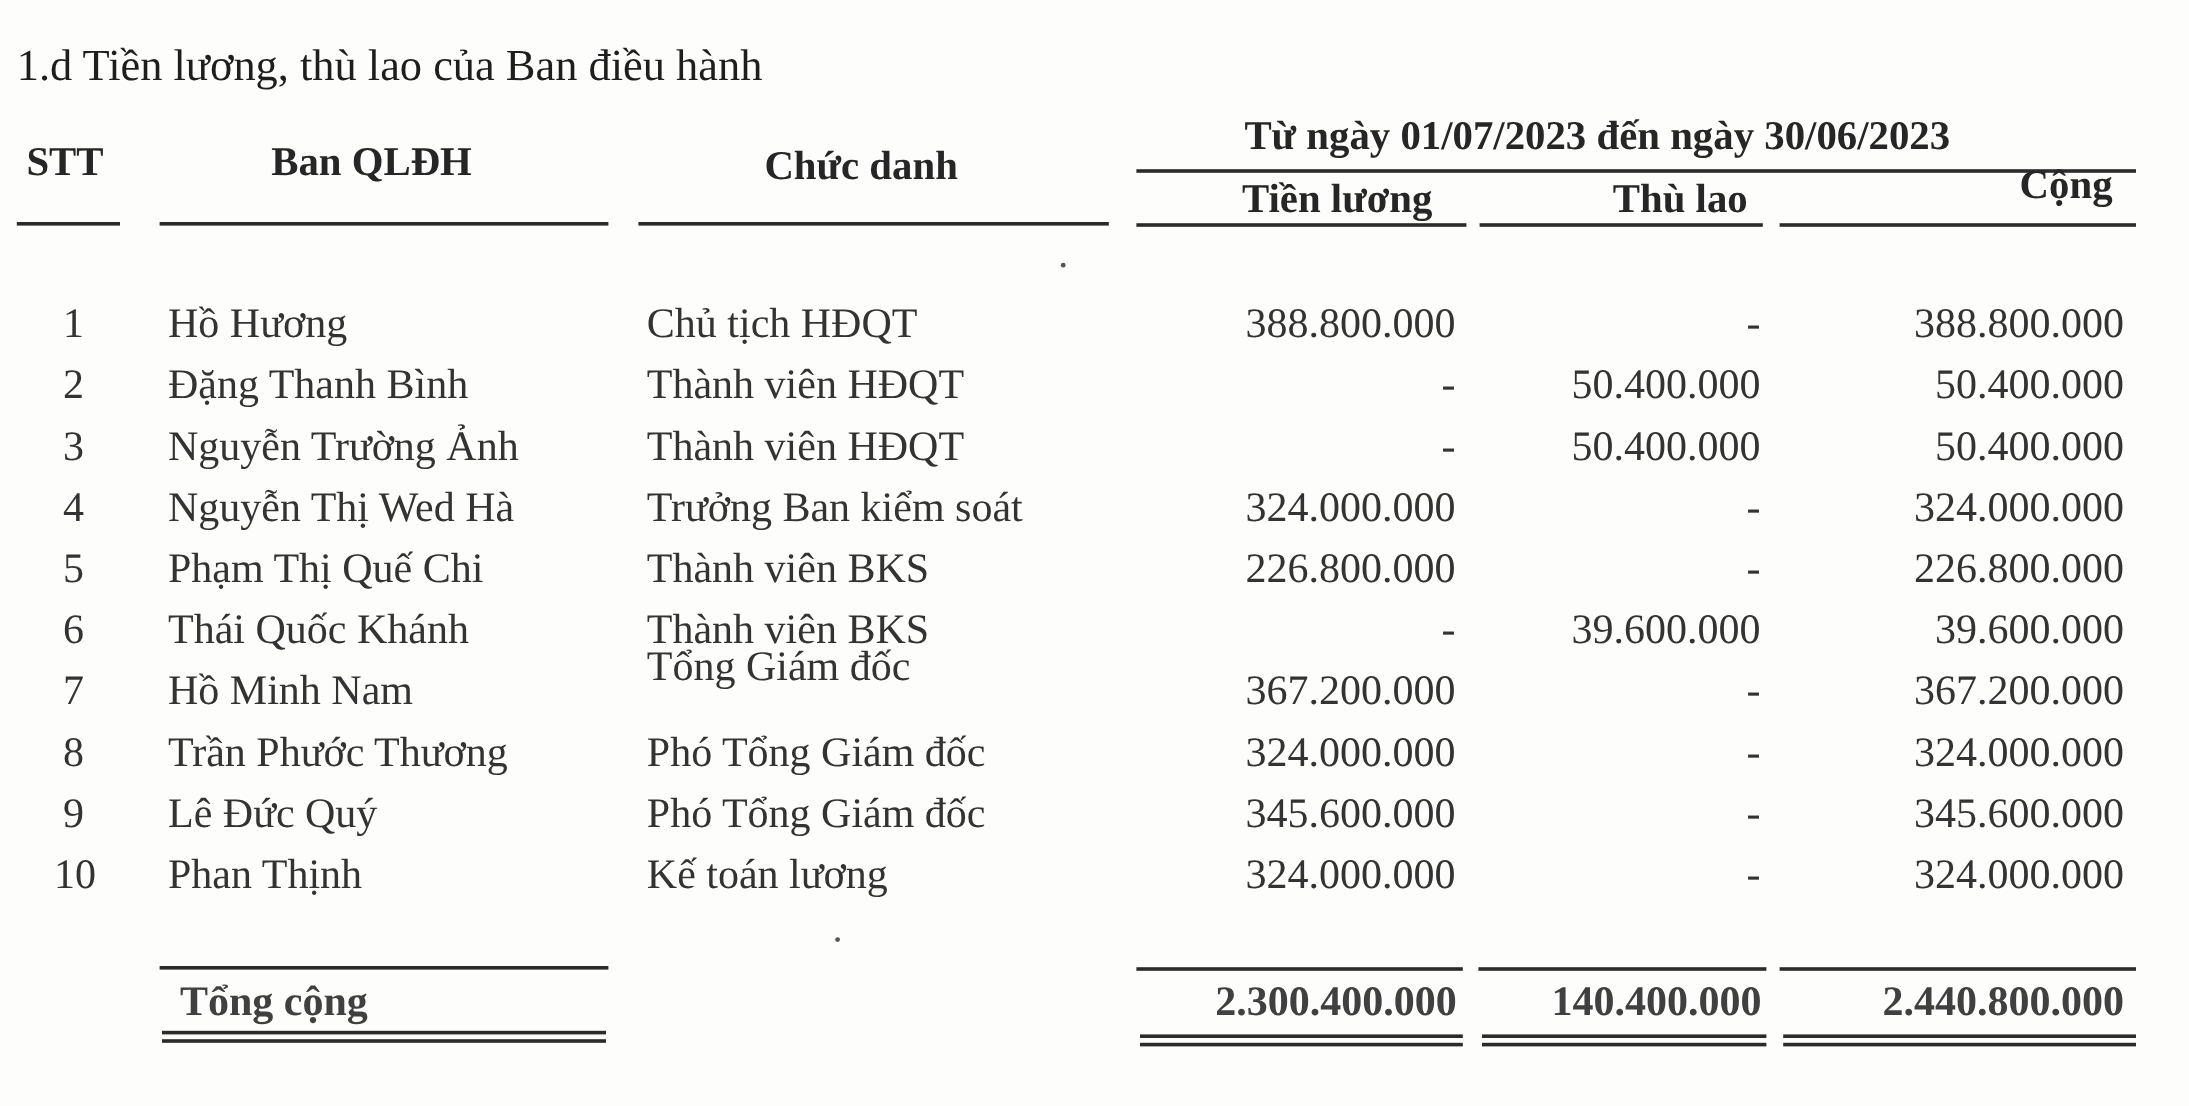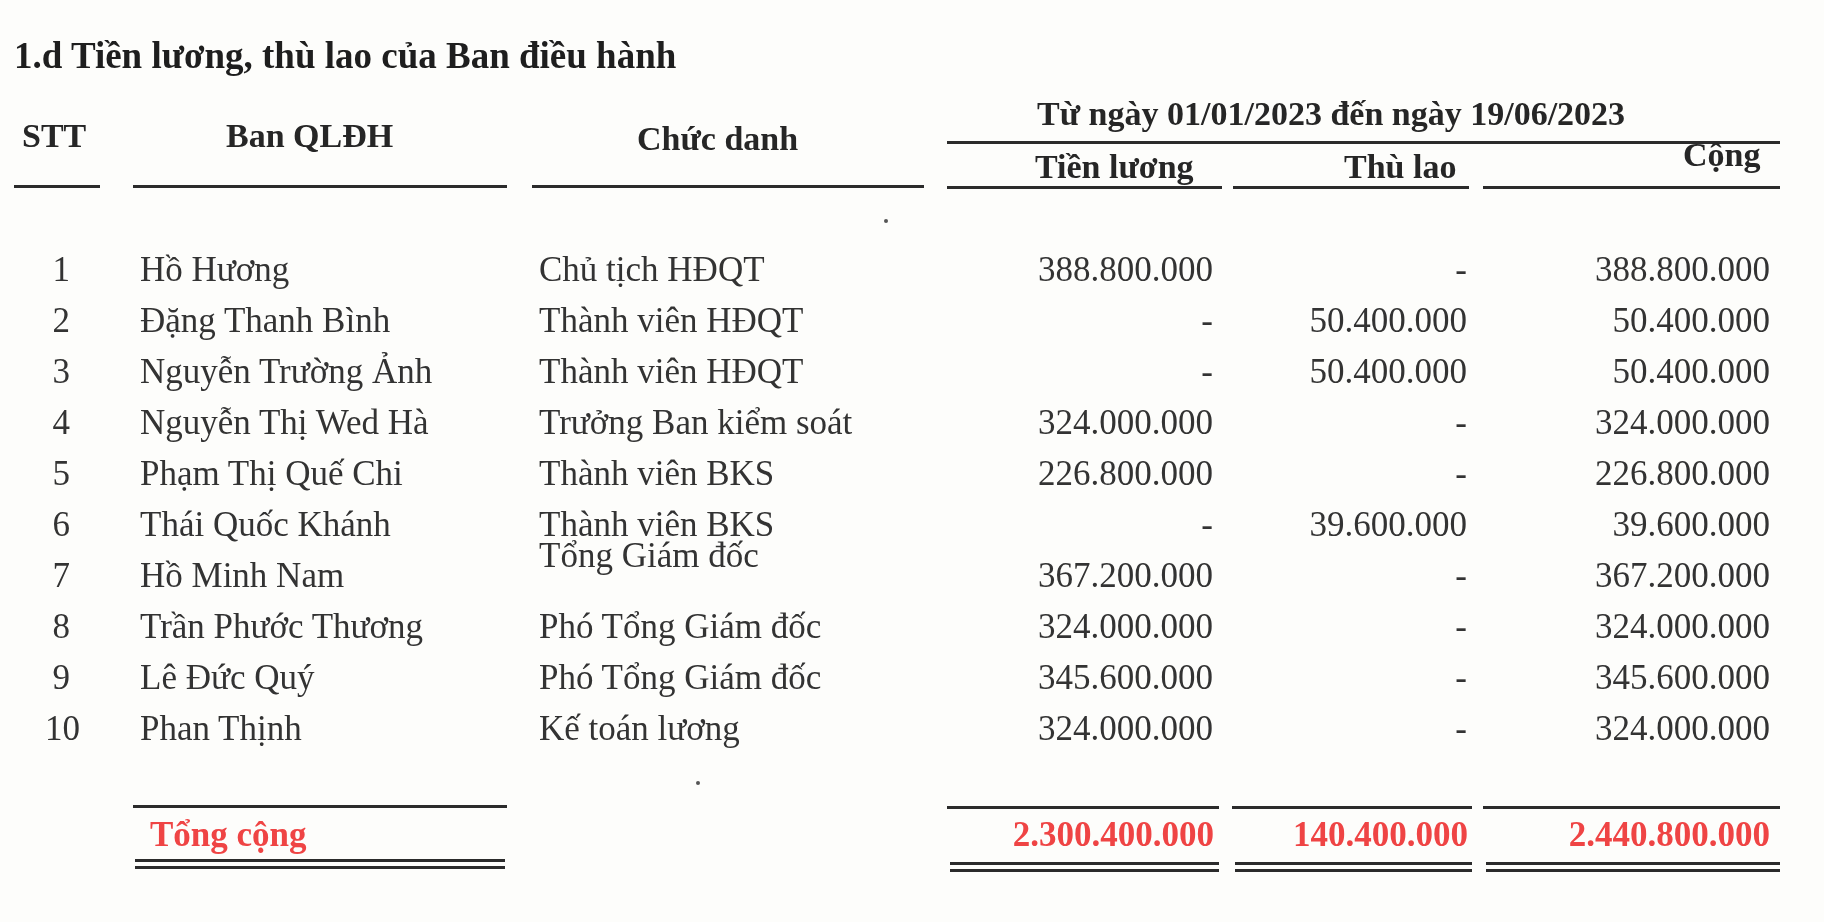--- a/index.html
+++ b/index.html
@@ -1,37 +1,37 @@
 <!DOCTYPE html>
 <html><head>
 <meta charset="utf-8">
 <style>
   html, body { margin:0; padding:0; }
   body {
     width:1824px; height:922px; background:#fdfdfb; position:relative; overflow:hidden;
     font-family:"Liberation Serif","DejaVu Serif",serif; color:#2a2a2a;
   }
   .abs { position:absolute; white-space:nowrap; }
-  .title { left:14px; top:34px; font-size:37px; font-weight:bold; color:#1e1e1e; }
+  .title { left:14px; top:34px; font-size:37px; font-weight:normal; color:#1e1e1e; }
   .hdr { font-size:34px; font-weight:bold; color:#262626; }
   .line { position:absolute; background:#2b2b2b; height:3px; }
   .cell { position:absolute; font-size:35px; white-space:nowrap; color:#333; line-height:40px; }
   .num { text-align:right; }
-  .tot { font-weight:bold; font-size:35px; color:#ef4444; }
+  .tot { font-weight:bold; font-size:35px; color:#404040; }
   .dot { position:absolute; width:4px; height:4px; background:#555; border-radius:50%; }
 </style>
 </head>
 <body>
 
 <div class="abs title">1.d Tiền lương, thù lao của Ban điều hành</div>
 
 <div class="abs hdr" style="left:22px; top:117px;">STT</div>
 <div class="abs hdr" style="left:226px; top:117px;">Ban QLĐH</div>
 <div class="abs hdr" style="left:637px; top:120px;">Chức danh</div>
-<div class="abs hdr" style="left:1037px; top:95px;">Từ ngày 01/01/2023 đến ngày 19/06/2023</div>
+<div class="abs hdr" style="left:1037px; top:95px;">Từ ngày 01/07/2023 đến ngày 30/06/2023</div>
 <div class="line" style="left:947px; width:833px; top:141px;"></div>
 <div class="abs hdr" style="left:1035px; top:148px;">Tiền lương</div>
 <div class="abs hdr" style="left:1344px; top:148px;">Thù lao</div>
 <div class="abs hdr" style="left:1683px; top:136px;">Cộng</div>
 
 <div class="line" style="left:14px; width:86px; top:185px;"></div>
 <div class="line" style="left:133px; width:374px; top:185px;"></div>
 <div class="line" style="left:532px; width:392px; top:185px;"></div>
 <div class="line" style="left:947px; width:275px; top:186px;"></div>
 <div class="line" style="left:1233px; width:236px; top:186px;"></div>

